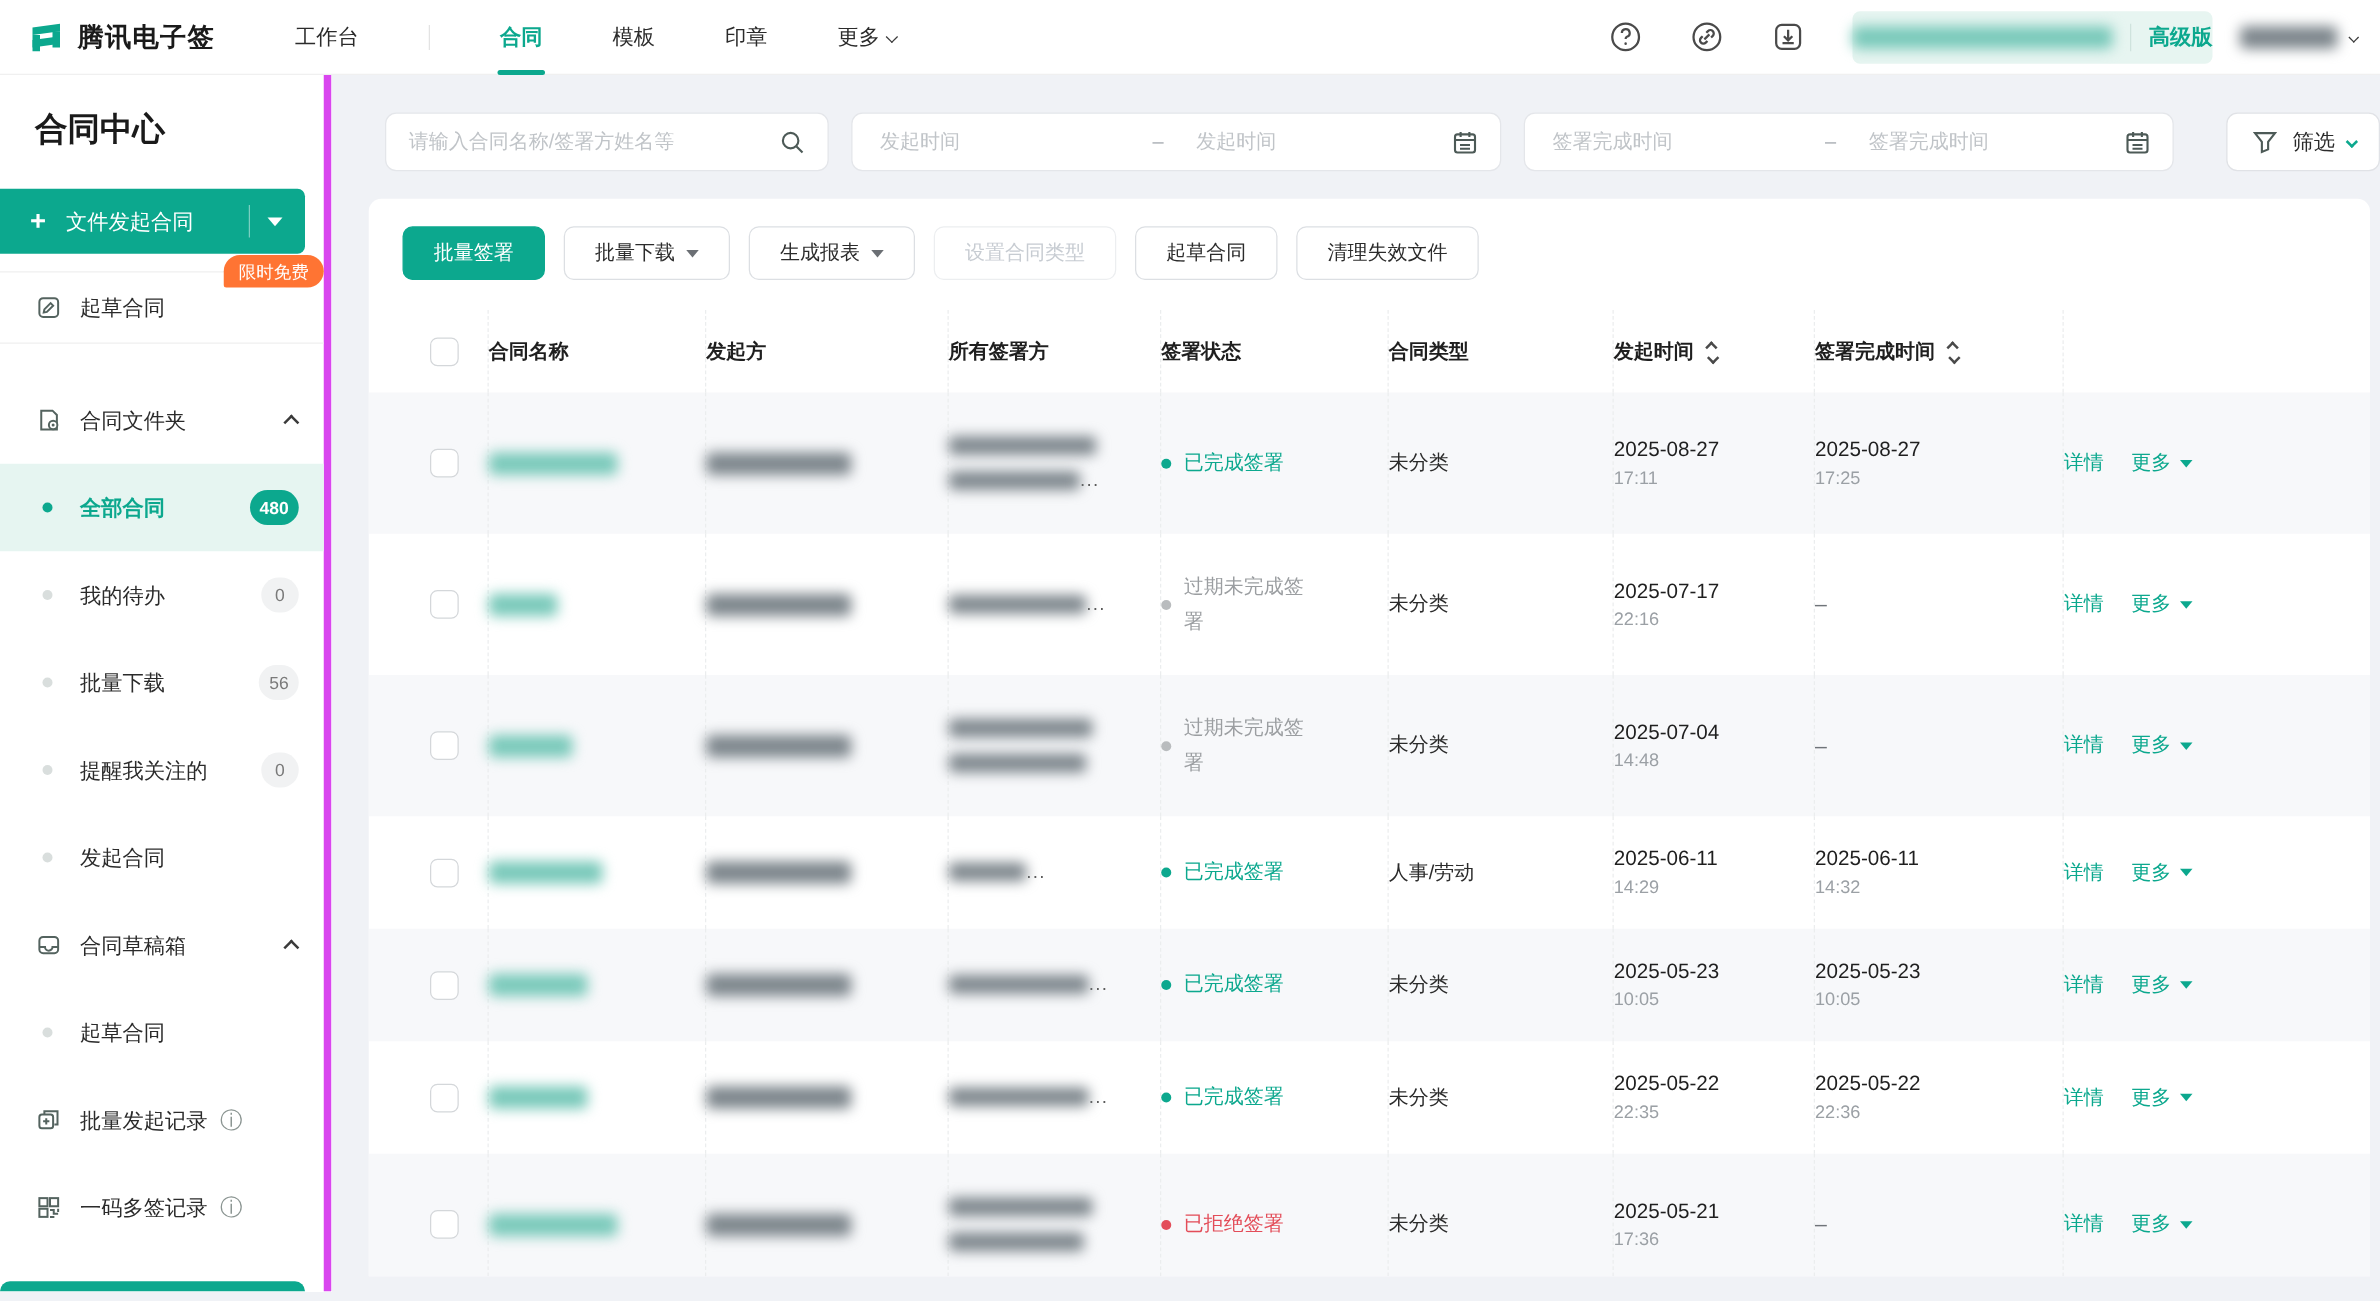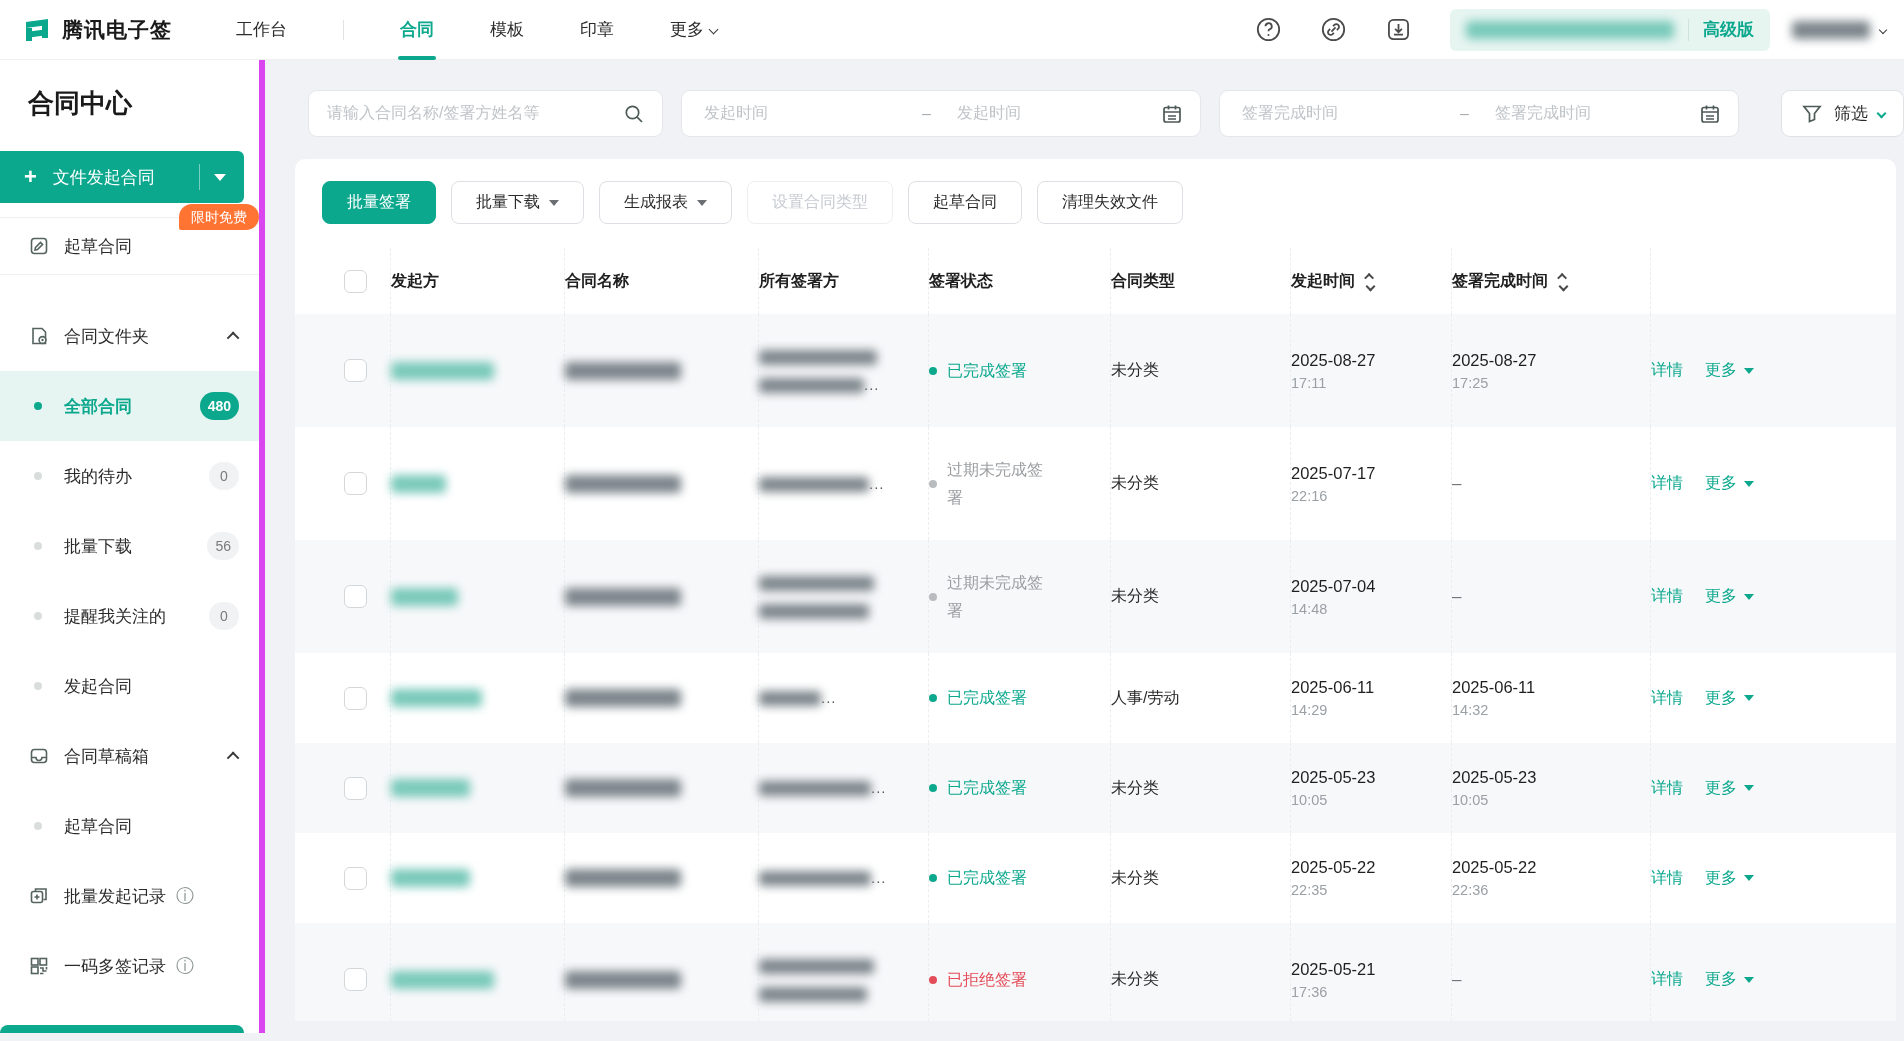--- a/index.html
+++ b/index.html
@@ -15,21 +15,21 @@
   }
   .brand { display:flex; align-items:center; gap:10px; margin-left:22px; }
   .brand-name { font-size:21px; font-weight:bold; color:#1a1a1a; letter-spacing:1px; }
   .nav-items { display:flex; align-items:center; margin-left:64px; gap:56px; }
   .nav-item { font-size:17px; color:#2b2b2b; cursor:pointer; position:relative; height:60px; display:flex; align-items:center; gap:6px;}
   .nav-item.active { color:var(--primary); font-weight:600; }
   .nav-item.active::after { content:""; position:absolute; bottom:0; left:50%; transform:translateX(-50%); width:38px; height:4px; background:var(--primary); border-radius:2px;}
   .nav-divider { width:1px; height:20px; background:#e3e3e3; }
   .nav-right { margin-left:auto; display:flex; align-items:center; margin-right:18px; }
   .nav-icon { width:27px; height:27px; margin-right:38px; cursor:pointer; color:#4a4a4a; }
-  .org-pill { display:flex; align-items:center; background:#e7f5f1; border-radius:6px; height:42px; padding:0 16px; gap:14px; cursor:pointer;}
+  .org-pill { display:flex; align-items:center; background:#e7f5f1; border-radius:6px; height:42px; padding:0 0; gap:14px; cursor:pointer;}
   .org-pill .pill-div { width:1px; height:22px; background:#cfe3dd; }
   .premium { color:var(--primary); font-size:17px; font-weight:600; white-space:nowrap; }
   .user-chip { display:flex; align-items:center; gap:10px; margin-left:22px; cursor:pointer; }
   
   .blur-bar { height:18px; border-radius:4px; filter:blur(5px); background:#7d868c; display:inline-block; vertical-align:middle;}
   .blur-bar.teal { background:#79c9ba; }
   .blur-bar.sm { height:15px; }
   
   .sidebar {
     position:fixed; top:52px; left:0; width:265px; height:981px; background:#fff;
@@ -325,22 +325,22 @@
       <button class="tbtn">
         <span>清理失效文件</span>
       </button>
     </div>
 
     <div class="table">
       <div class="thead">
         <div class="cell first">
           <span class="checkbox"></span>
         </div>
+        <div class="cell">合同名称</div>
         <div class="cell">发起方</div>
-        <div class="cell">合同名称</div>
         <div class="cell">所有签署方</div>
         <div class="cell">签署状态</div>
         <div class="cell">合同类型</div>
         <div class="cell">
           <span>发起时间</span>
           <span class="sort">
             <span class="chev up"></span>
             <span class="chev down"></span>
           </span>
         </div>

